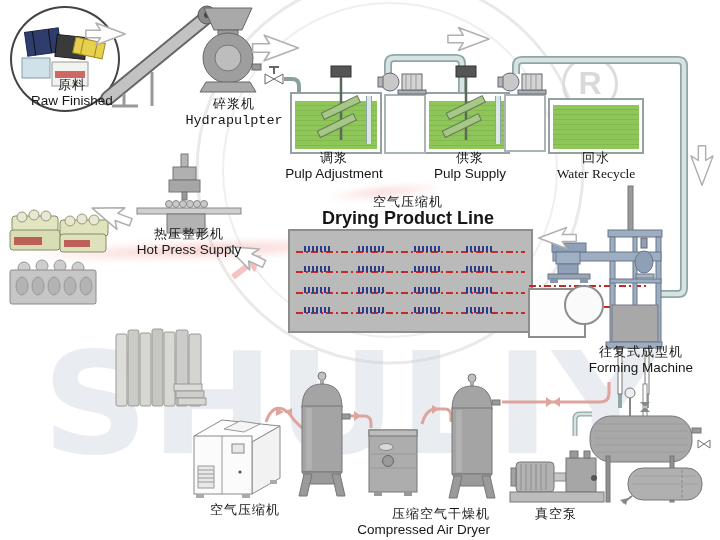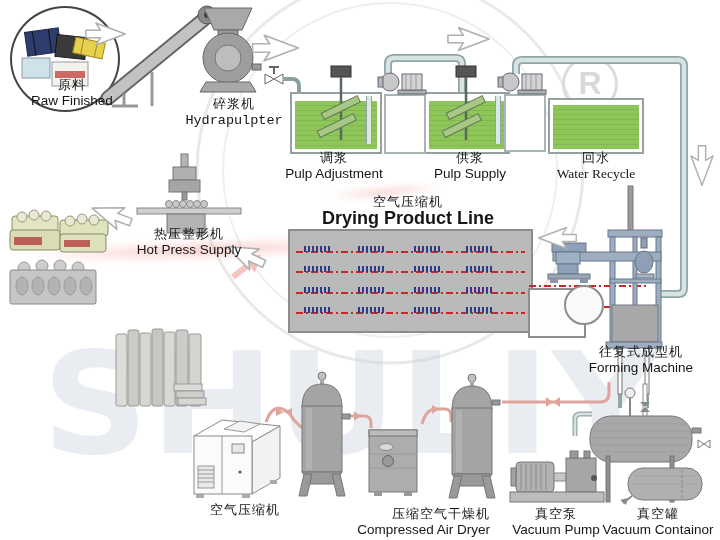--- a/index.html
+++ b/index.html
@@ -433,21 +433,20 @@
     <rect x="1" y="32" width="5" height="18" fill="#a2a2a2" stroke="#777"></rect>
     <rect x="44" y="37" width="12" height="8" fill="#c6c6c6" stroke="#888"></rect>
     <rect x="56" y="22" width="30" height="34" fill="#a6a6a6" stroke="#777"></rect>
     <rect x="60" y="15" width="8" height="7" fill="#999" stroke="#777"></rect>
       <rect x="74" y="15" width="6" height="7" fill="#999" stroke="#777"></rect>
     <circle cx="84" cy="42" r="3" fill="#555"></circle>
     <rect x="0" y="56" width="94" height="10" fill="#bcbcbc" stroke="#777"></rect>
   </svg>
   <div class="label" style="left:502px;top:506px;width:108px;text-align:center;">
     <div class="zh">真空泵</div>
-    <div class="en">Vacuum Pump</div>
   </div>
 
   <svg class="abs machine" style="left:586px;top:384px;" width="134" height="122">
     <line x1="44" y1="14" x2="44" y2="32" stroke="#888" stroke-width="2"></line>
     <circle cx="44" cy="9" r="5" fill="#eee" stroke="#777"></circle>
     <rect x="57" y="0" width="4" height="34" fill="#fdfdfd" stroke="#888"></rect>
     <polygon points="54,18 59,23 64,18" fill="#888"></polygon>
       <polygon points="54,28 59,23 64,28" fill="#888"></polygon>
     <rect x="4" y="32" width="102" height="46" rx="21" fill="#a8a8a8" stroke="#777"></rect>
     <line x1="10" y1="40" x2="100" y2="40" stroke="#9c9c9c"></line>
@@ -460,18 +459,14 @@
     <rect x="106" y="44" width="9" height="5" fill="#999" stroke="#777"></rect>
     <polygon points="112,56 118,60 112,64" fill="#fff" stroke="#777"></polygon>
       <polygon points="124,56 118,60 124,64" fill="#fff" stroke="#777"></polygon>
     <rect x="42" y="84" width="74" height="32" rx="15" fill="#b0b0b0" stroke="#777"></rect>
     <line x1="48" y1="92" x2="110" y2="92" stroke="#a2a2a2"></line>
       <line x1="46" y1="100" x2="112" y2="100" stroke="#a2a2a2"></line>
     <line x1="96" y1="86" x2="96" y2="114" stroke="#888" stroke-dasharray="3,2"></line>
     <path d="M46,112 l-9,7" stroke="#888" stroke-width="2" fill="none"></path>
     <polygon points="34,116 40,121 42,114" fill="#888"></polygon>
   </svg>
-  <div class="label" style="left:598px;top:506px;width:120px;">
-    <div class="zh">真空罐</div>
-    <div class="en">Vacuum Containor</div>
-  </div>
 
 </div>
 
 </body></html>

